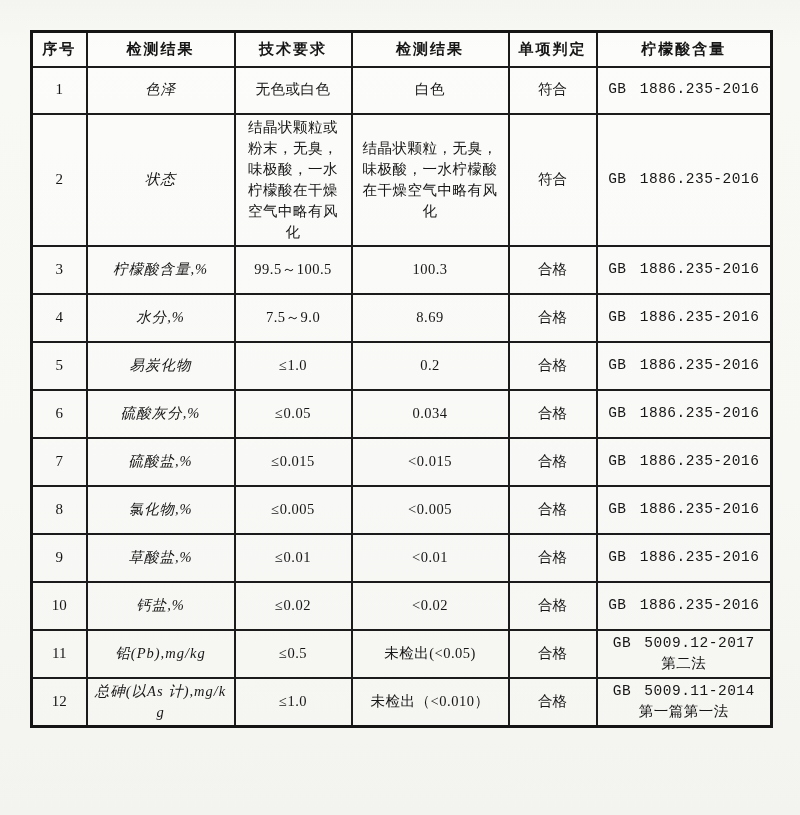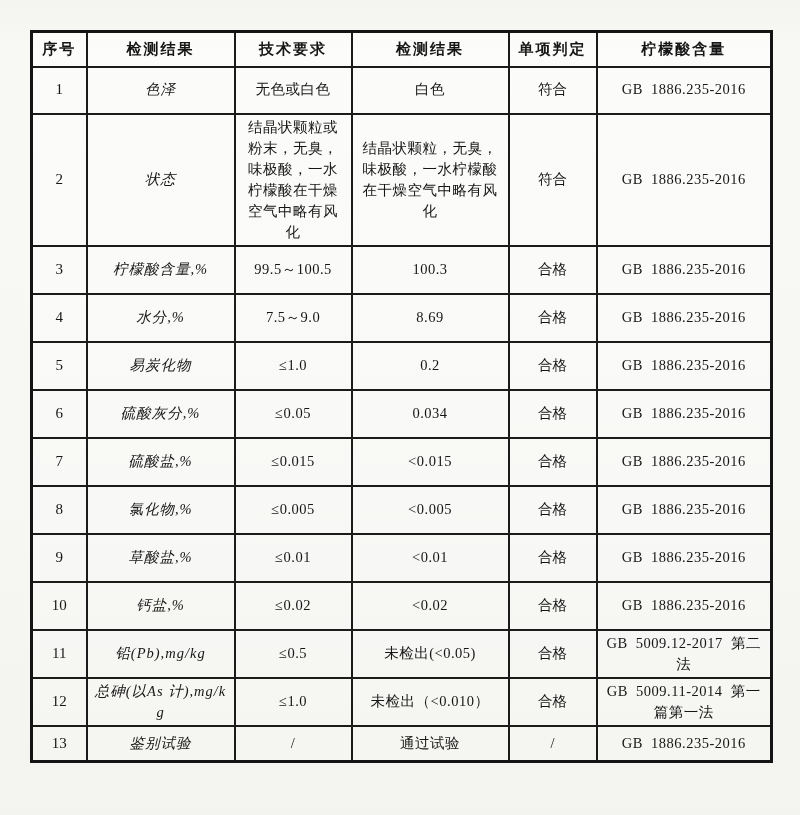--- a/index.html
+++ b/index.html
@@ -34,21 +34,21 @@
   table.report{border:3px solid #141414;}
   th{
     font-size:15px;
     font-weight:bold;
     letter-spacing:2px;
     font-family:"Liberation Sans","DejaVu Sans",sans-serif;
   }
   td{font-size:14.5px;}
   td.c-item{letter-spacing:1px;font-style:italic;}
   td.c-req, td.c-res{letter-spacing:.5px;}
-  td.c-basis{word-spacing:4px;letter-spacing:.5px;}
+  td.c-basis{word-spacing:4px;letter-spacing:.5px;font-family:Liberation Mono, monospace;}
   td.c-num{font-size:15px;}
   tr.rh-head{height:35px;}
   tr.rh-a{height:47px;}
   tr.rh-b{height:124px;}
   tbody tr{height:48px;}
   tr.rh-c{height:39px;}
   tr.rh-d{height:36px;}
 </style>
 </head>
 <body>
@@ -163,23 +163,15 @@
         <td class="c-basis">GB 5009.12-2017 第二法</td>
       </tr>
       <tr class="rh-d">
         <td class="c-num">12</td>
         <td class="c-item">总砷(以As 计),mg/kg</td>
         <td class="c-req">≤1.0</td>
         <td class="c-res">未检出（&lt;0.010）</td>
         <td class="c-judg">合格</td>
         <td class="c-basis">GB 5009.11-2014 第一篇第一法</td>
       </tr>
-      <tr class="rh-d">
-        <td class="c-num">13</td>
-        <td class="c-item">鉴别试验</td>
-        <td class="c-req">/</td>
-        <td class="c-res">通过试验</td>
-        <td class="c-judg">/</td>
-        <td class="c-basis">GB 1886.235-2016</td>
-      </tr>
     </tbody>
   </table>
 </div>
 
 </body></html>

